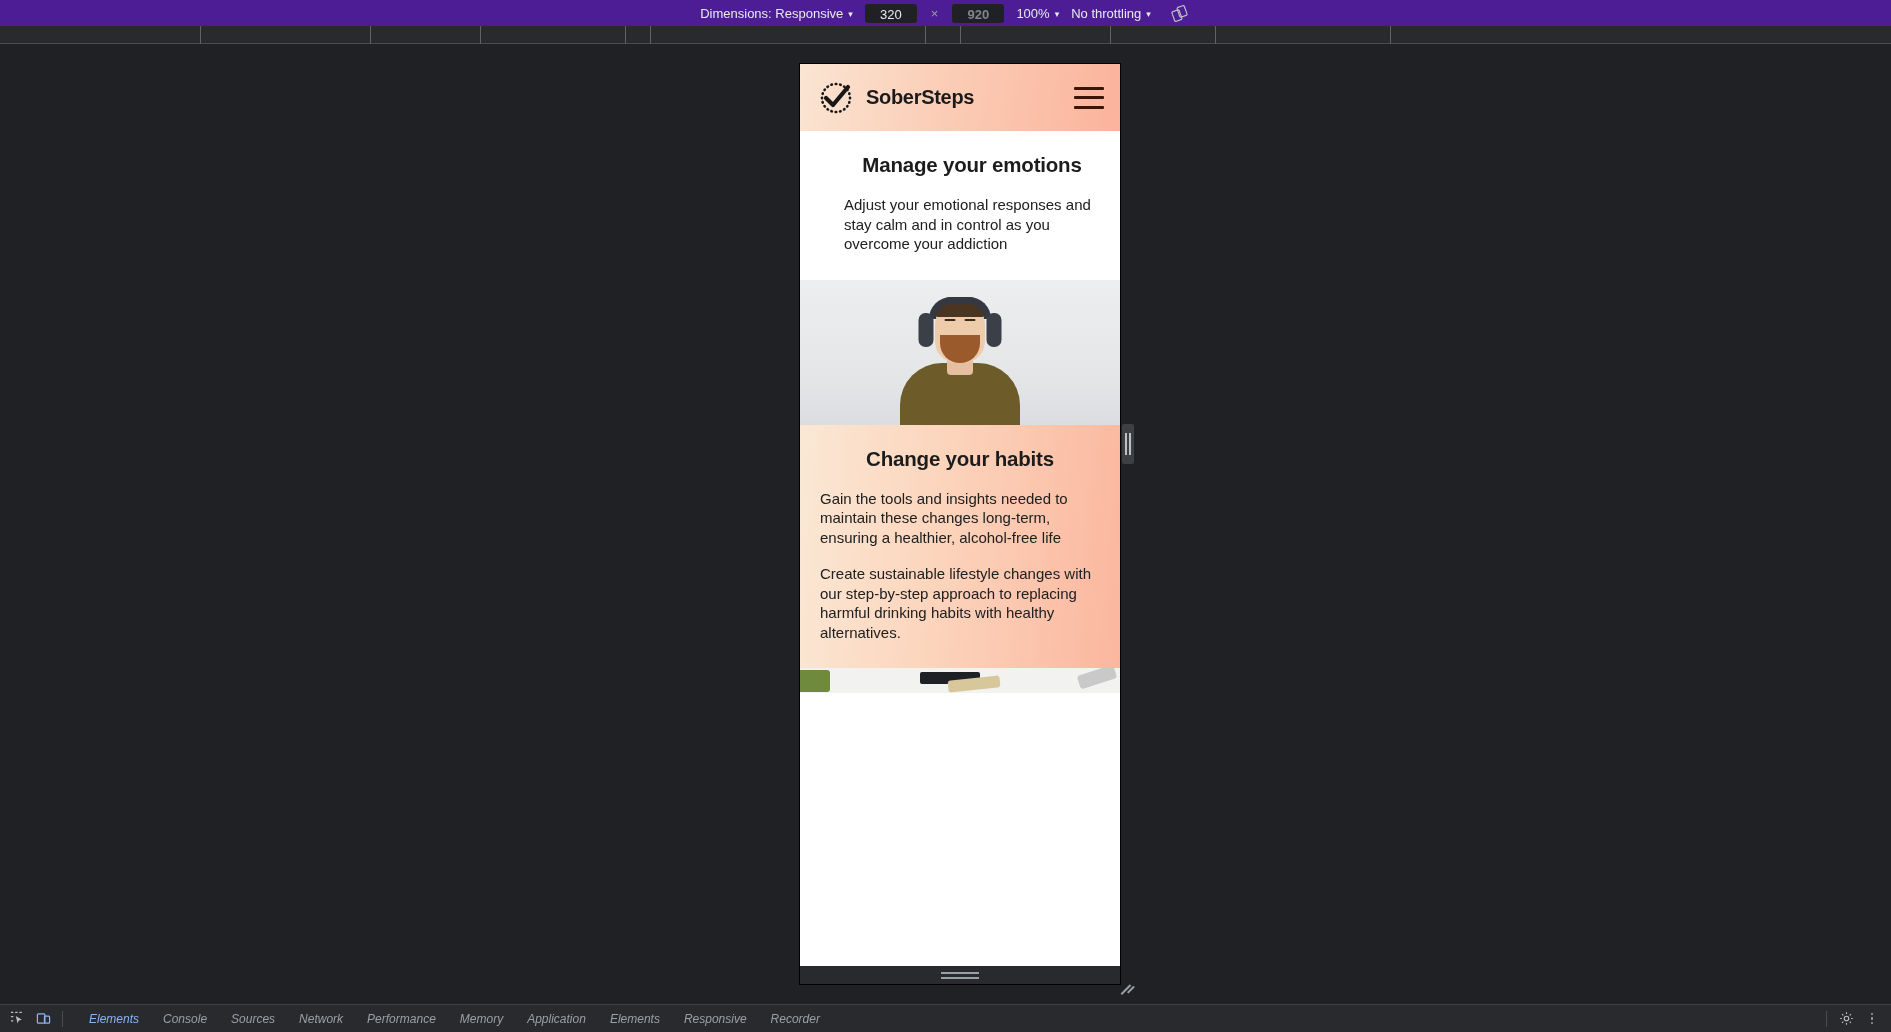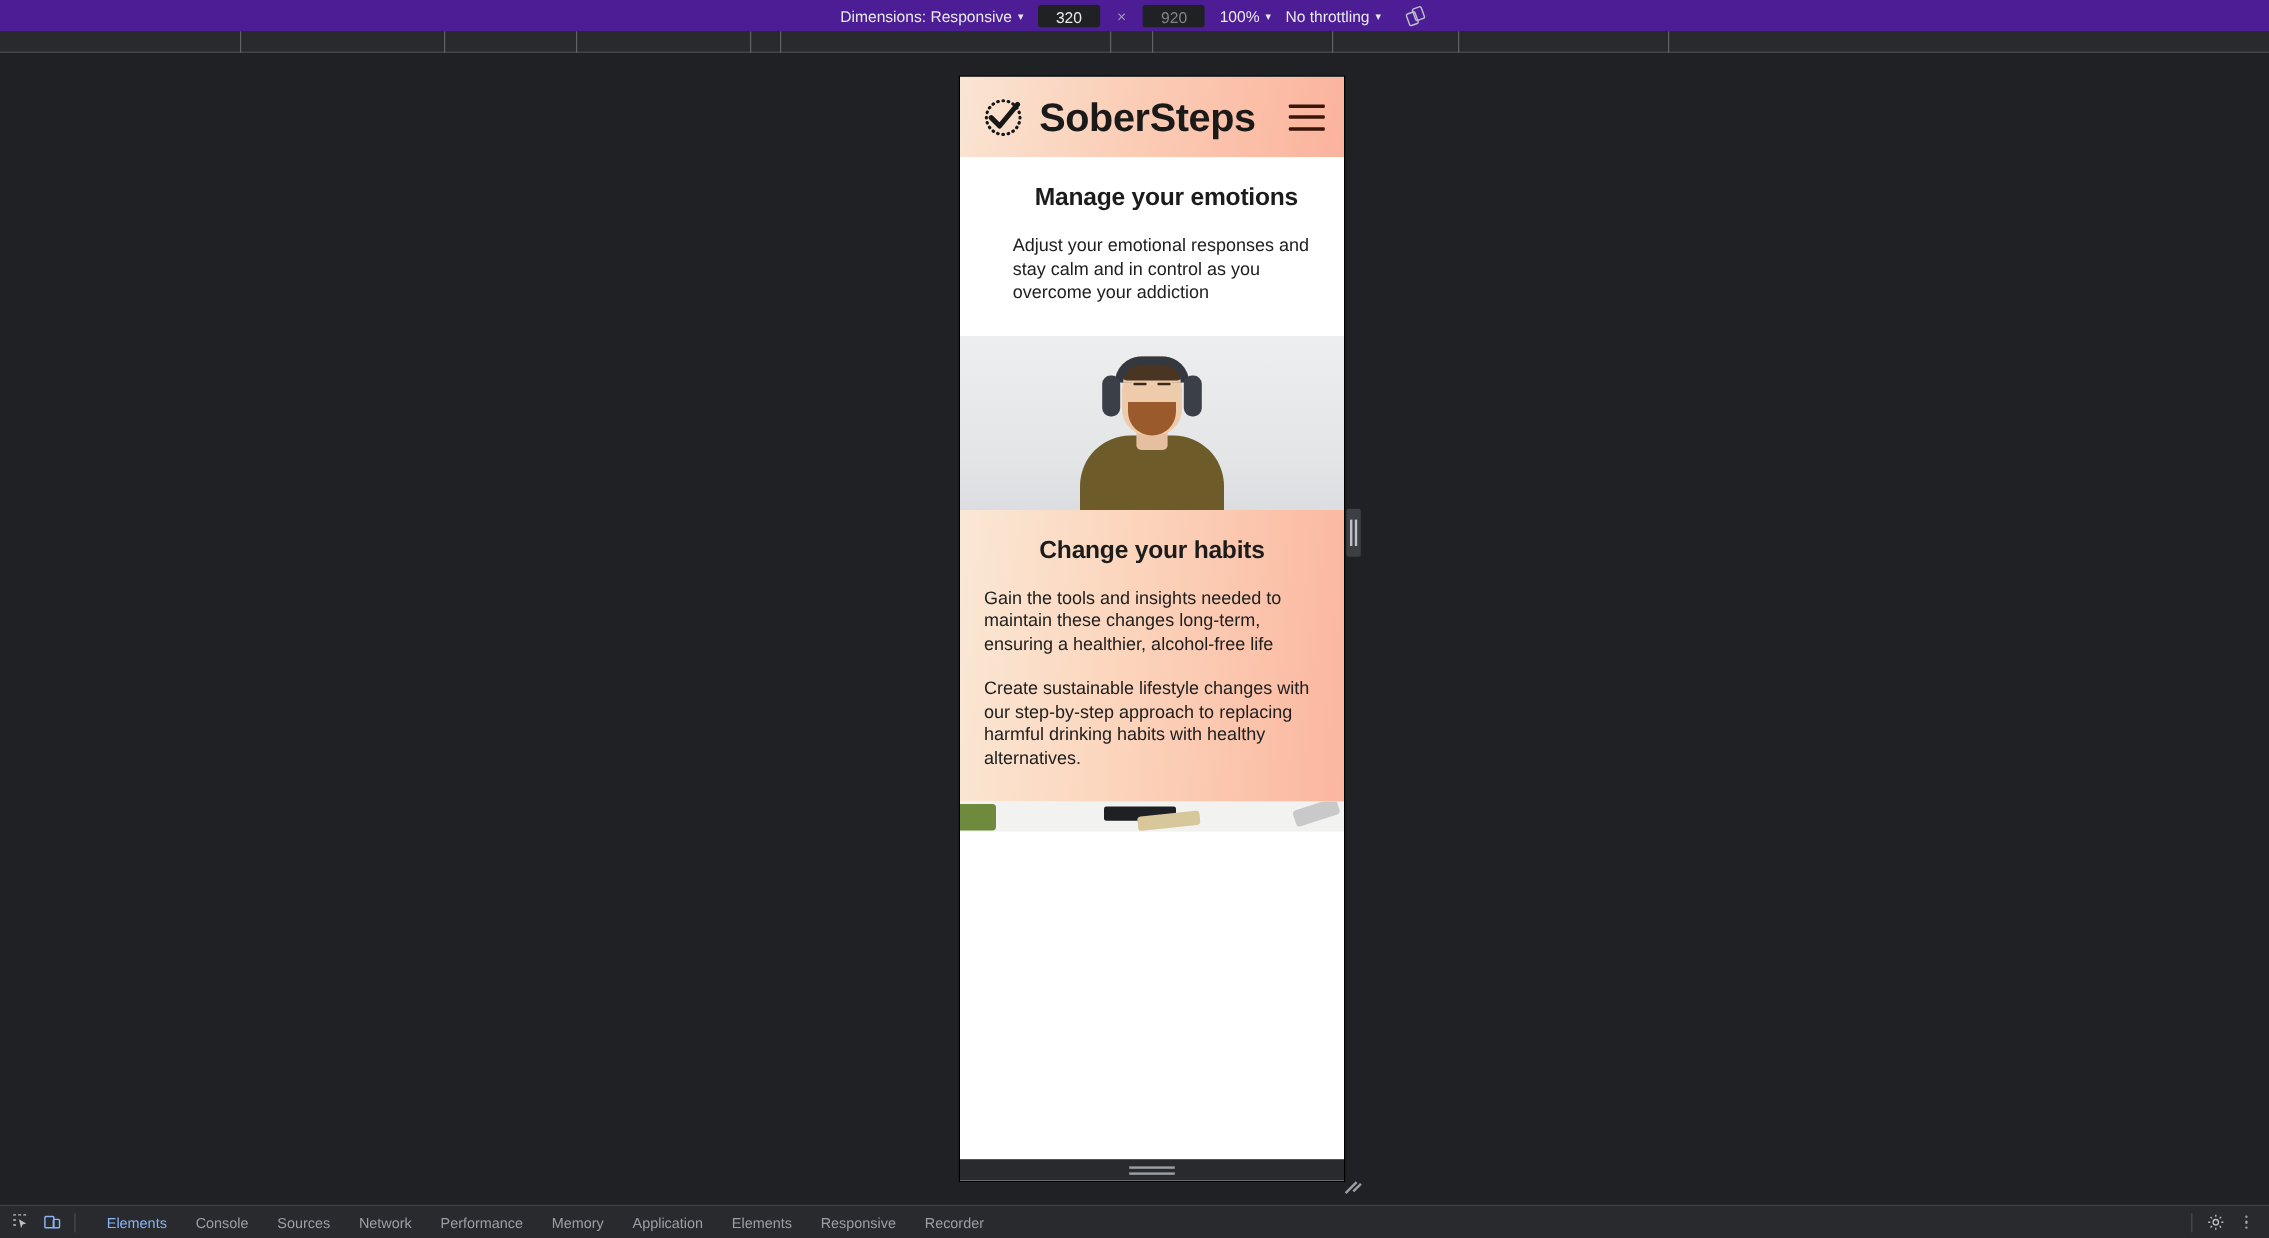--- a/index.html
+++ b/index.html
@@ -29,21 +29,21 @@
   .dim-field {
     width: 52px; height: 19px;
     background: #202124;
     border-radius: 3px;
     color: #e8eaed;
     font-size: 13px;
     text-align: center;
     line-height: 19px;
     border: 1px solid transparent;
   }
-  .dim-field.placeholder { color: #80868b; }
+  .dim-field.placeholder { color: #80868b; font-weight: bold; }
   .dim-x { color: #9aa0a6; font-size: 13px; padding: 0 2px; }
   #rotate-btn {
     width: 22px; height: 22px;
     display: flex; align-items: center; justify-content: center;
     cursor: pointer; margin-left: 6px;
   }
 
   
   #ruler-h {
     position: absolute; top: 26px; left: 0;
@@ -86,21 +86,21 @@
     background: linear-gradient(100deg, #fae5d3 0%, #fbcdb6 45%, #fbb39c 100%);
     display: flex; align-items: center;
     padding: 0 16px;
     gap: 10px;
   }
   .logo-mark {
     width: 40px; height: 40px;
     position: relative; flex: 0 0 auto;
   }
   .brand-name {
-    font-size: 33px; font-weight: 700;
+    font-size: 20px; font-weight: 700;
     color: #1a1a1a;
     letter-spacing: -0.3px;
     flex: 1 1 auto;
   }
   .hamburger {
     width: 30px; height: 22px;
     display: flex; flex-direction: column; justify-content: space-between;
     cursor: pointer; flex: 0 0 auto;
   }
   .hamburger span {
@@ -239,21 +239,21 @@
     z-index: 30;
     color: #9aa0a6;
     font-size: 12px;
   }
   .dt-icon {
     width: 26px; height: 26px;
     display: flex; align-items: center; justify-content: center;
     cursor: pointer;
   }
   .dt-sep { width: 1px; height: 16px; background: #4a4d50; margin: 0 6px; }
-  .dt-tabs { display: flex; align-items: center; gap: 0; margin-left: 8px; }
+  .dt-tabs { display: flex; align-items: center; gap: 0; margin-left: 8px; font-style: italic; }
   .dt-tab {
     padding: 0 12px; height: 28px; line-height: 28px;
     cursor: pointer; white-space: nowrap;
     color: #9aa0a6;
   }
   .dt-tab.active { color: #8ab4f8; }
   .dt-right { margin-left: auto; display: flex; align-items: center; padding-right: 6px; }
   .dots { display: flex; flex-direction: column; gap: 2px; align-items: center; }
   .dots i { width: 2.5px; height: 2.5px; background: #9aa0a6; border-radius: 50%; display: block; }
 </style>

